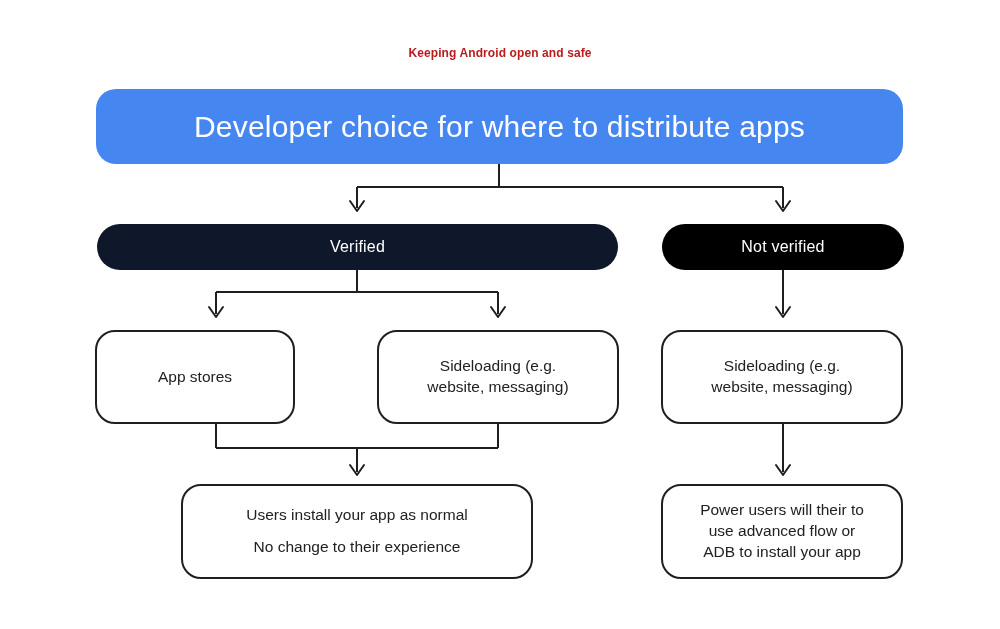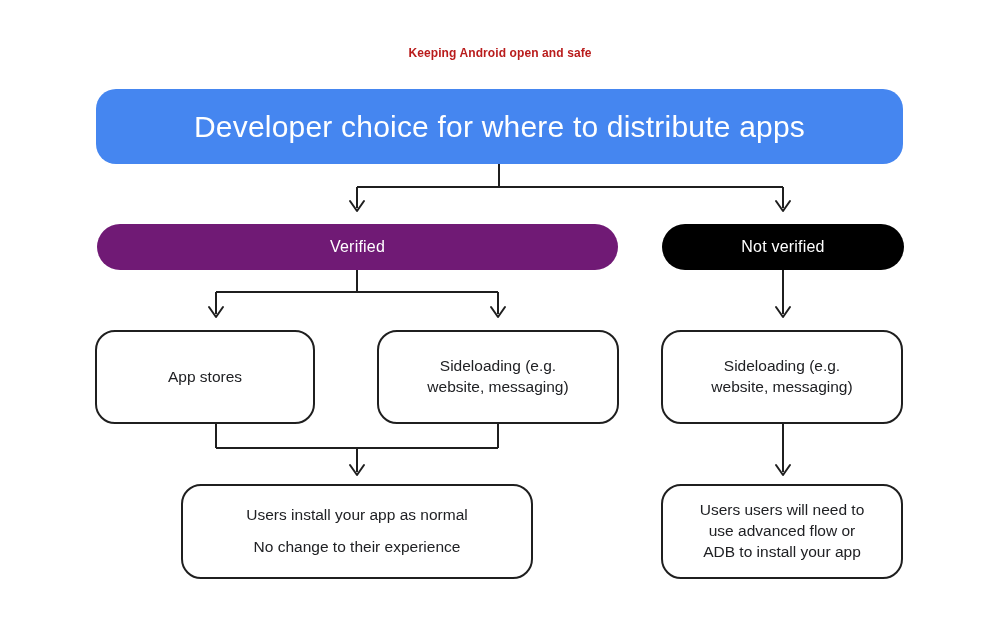--- a/index.html
+++ b/index.html
@@ -53,32 +53,32 @@
     letter-spacing: 0.2px;
   }
   .node-pill {
     top: 224px; height: 46px;
     border-radius: 23px;
     color: #ffffff;
     font-size: 16px;
     font-weight: 400;
     letter-spacing: 0.2px;
   }
-  .node-pill-verified   { left: 97px;  width: 521px; background: #701a75; }
+  .node-pill-verified   { left: 97px;  width: 521px; background: #0f172a; }
   .node-pill-unverified { left: 662px; width: 242px; background: #000000; }
   .node-box {
     background: #ffffff;
     border: 2px solid #1f1f1f;
     border-radius: 20px;
     color: #202124;
     font-size: 15.5px;
     line-height: 1.35;
     font-weight: 400;
   }
-  .node-box-appstores   { left: 95px;  top: 330px; width: 220px; height: 94px; }
+  .node-box-appstores   { left: 95px;  top: 330px; width: 200px; height: 94px; }
   .node-box-sideload-v  { left: 377px; top: 330px; width: 242px; height: 94px; }
   .node-box-sideload-nv { left: 661px; top: 330px; width: 242px; height: 94px; }
   .node-box-users       { left: 181px; top: 484px; width: 352px; height: 95px; }
   .node-box-power       { left: 661px; top: 484px; width: 242px; height: 95px; }
   .wrap-line { display: block; }
   .para { display: block; }
   .para + .para { margin-top: 11px; }
 </style>
 </head>
 <body>
@@ -141,19 +141,19 @@
     </span>
   </div>
 
   <div class="node node-box node-box-users">
     <span class="para">Users install your app as normal</span>
     <span class="para">No change to their experience</span>
   </div>
 
   <div class="node node-box node-box-power">
     <span>
-      <span class="wrap-line">Users users will need to</span>
+      <span class="wrap-line">Power users will their to</span>
       <span class="wrap-line">use advanced flow or</span>
       <span class="wrap-line">ADB to install your app</span>
     </span>
   </div>
 
 </div>
 
 </body></html>

